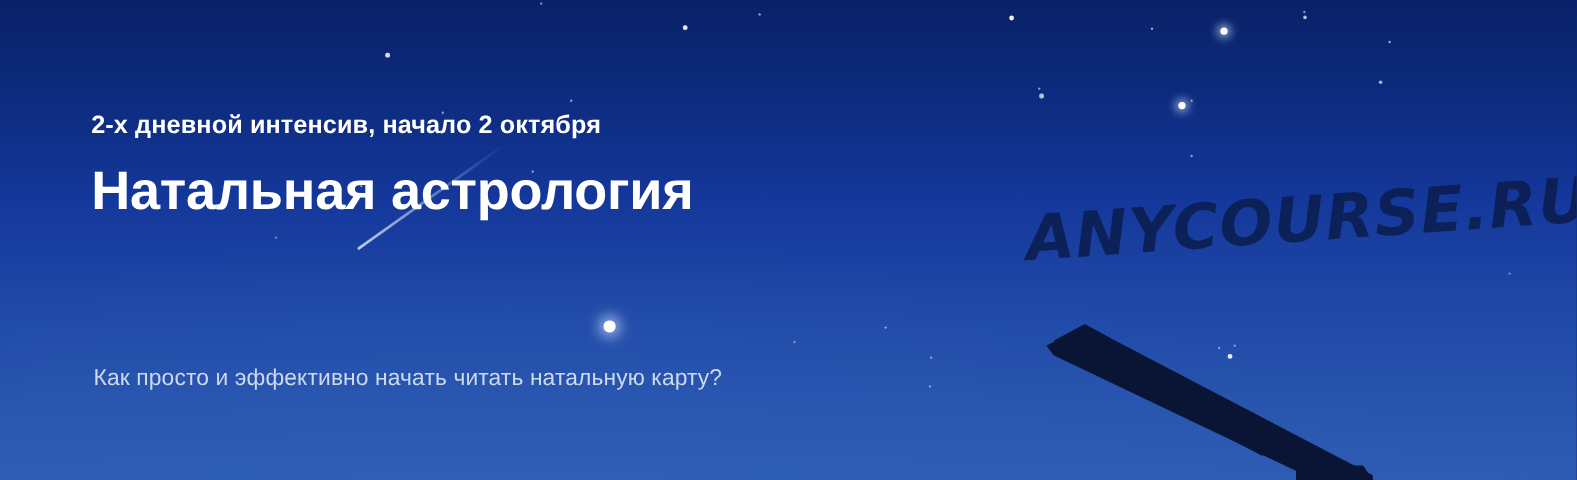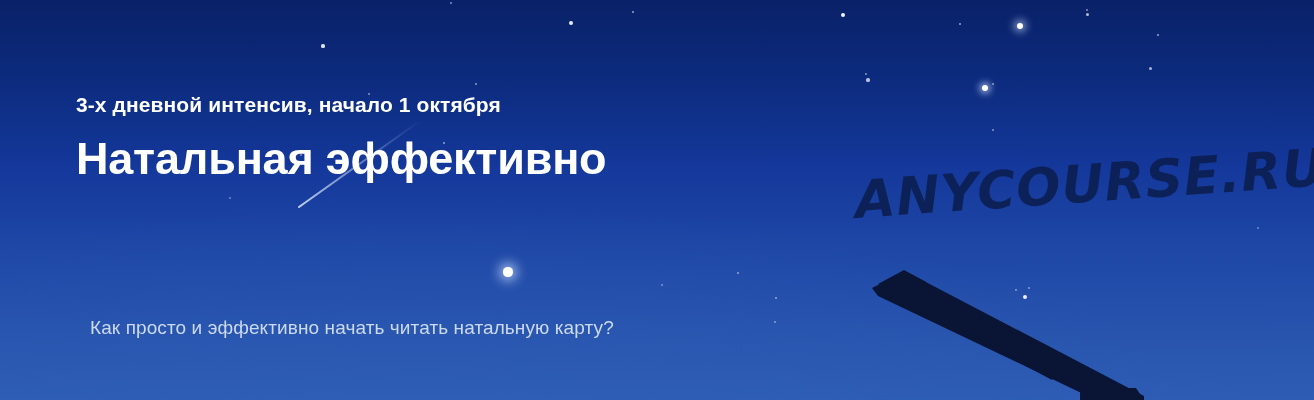--- a/index.html
+++ b/index.html
@@ -103,21 +103,21 @@
     font-weight: 700;
     line-height: 54px;
     margin: 0;
     letter-spacing: -0.2px;
   }
 
   #hero-subtitle {
     position: absolute;
     left: 78px;
     top: 303px;
-    margin: 12px;
+    margin: 0;
     color: #cdd9ef;
     font-size: 19px;
     font-weight: 400;
     line-height: 26px;
     letter-spacing: 0.1px;
   }
 </style>
 </head>
 <body>
 
@@ -190,21 +190,21 @@
 
       <path d="M 236 104 L 300 130 L 236 130 Z"></path>
 
       <path d="M 244 118 L 292 118 L 300 130 L 236 130 Z"></path>
     </g>
   </svg>
 
   <div id="watermark">ANYCOURSE.RU</div>
 
   <div id="hero-copy">
-    <p id="kicker">3-х дневной интенсив, начало 1 октября</p>
+    <p id="kicker">2-х дневной интенсив, начало 2 октября</p>
     <h1 id="hero-title">
-      <span>Натальная эффективно</span><br>
+      <span>Натальная астрология</span><br>
     </h1>
   </div>
 
   <p id="hero-subtitle">Как просто и эффективно начать читать натальную карту?</p>
 
 </div>
 
 </body></html>

